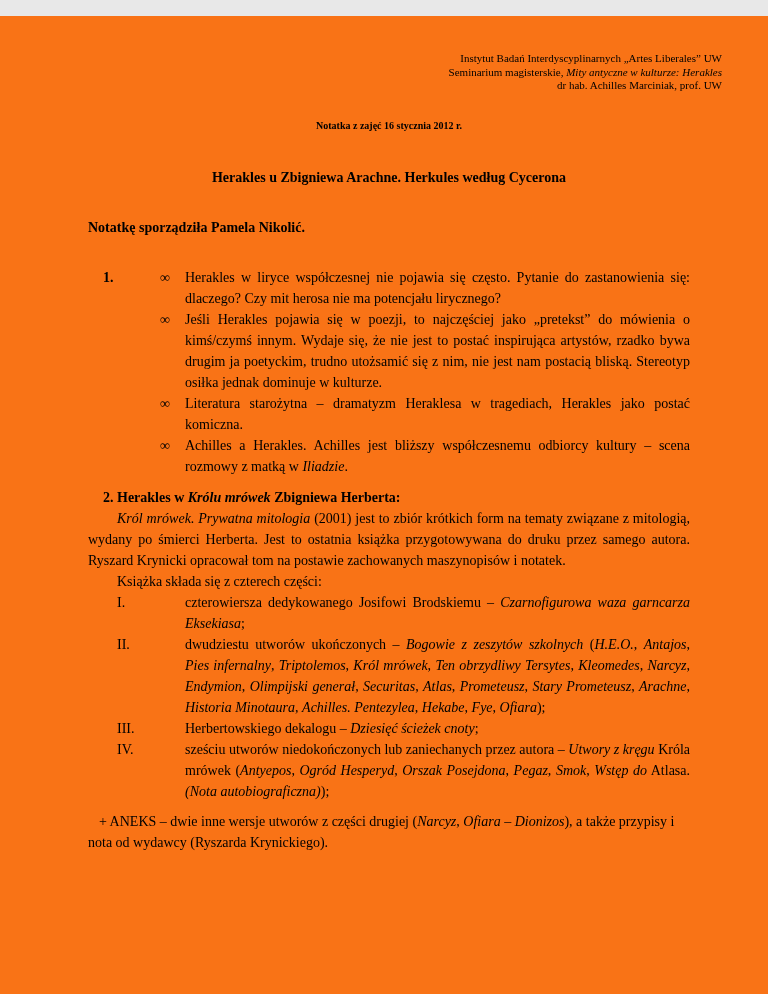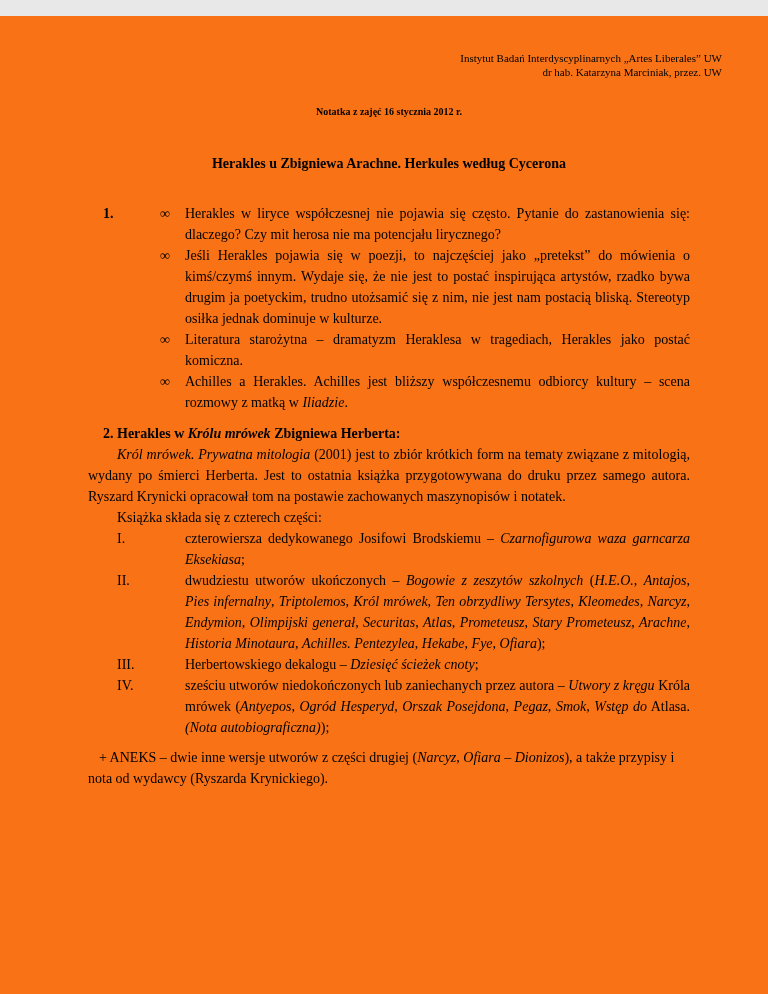--- a/index.html
+++ b/index.html
@@ -84,29 +84,31 @@
     text-align: left;
   }
 </style>
 </head>
 <body>
 
 <div class="page">
 
   <header class="doc-header">
     <div><span>Instytut Badań Interdyscyplinarnych „Artes Liberales” UW</span></div>
-    <div><span>dr hab. Katarzyna Marciniak, przez. UW</span></div>
+    <div><span>Seminarium magisterskie, </span><span style="font-style: italic;">Mity antyczne w kulturze: Herakles</span></div>
+    <div><span>dr hab. Achilles Marciniak, prof. UW</span></div>
   </header>
 
   <main class="content">
 
     <h1 class="title">Notatka z zajęć 16 stycznia 2012 r.</h1>
 
     <h2 class="subtitle">Herakles u Zbigniewa Arachne. Herkules według Cycerona</h2>
 
+    <p class="byline">Notatkę sporządziła Pamela Nikolić.</p>
 
     <div class="num-item">
       <span class="num">1.</span>
     </div>
 
     <div class="bullet">
       <span class="marker">∞</span>
       <span><span>Herakles w liryce współczesnej nie pojawia się często. Pytanie do zastanowienia się: dlaczego? Czy mit herosa nie ma potencjału lirycznego?</span></span>
     </div>
 

